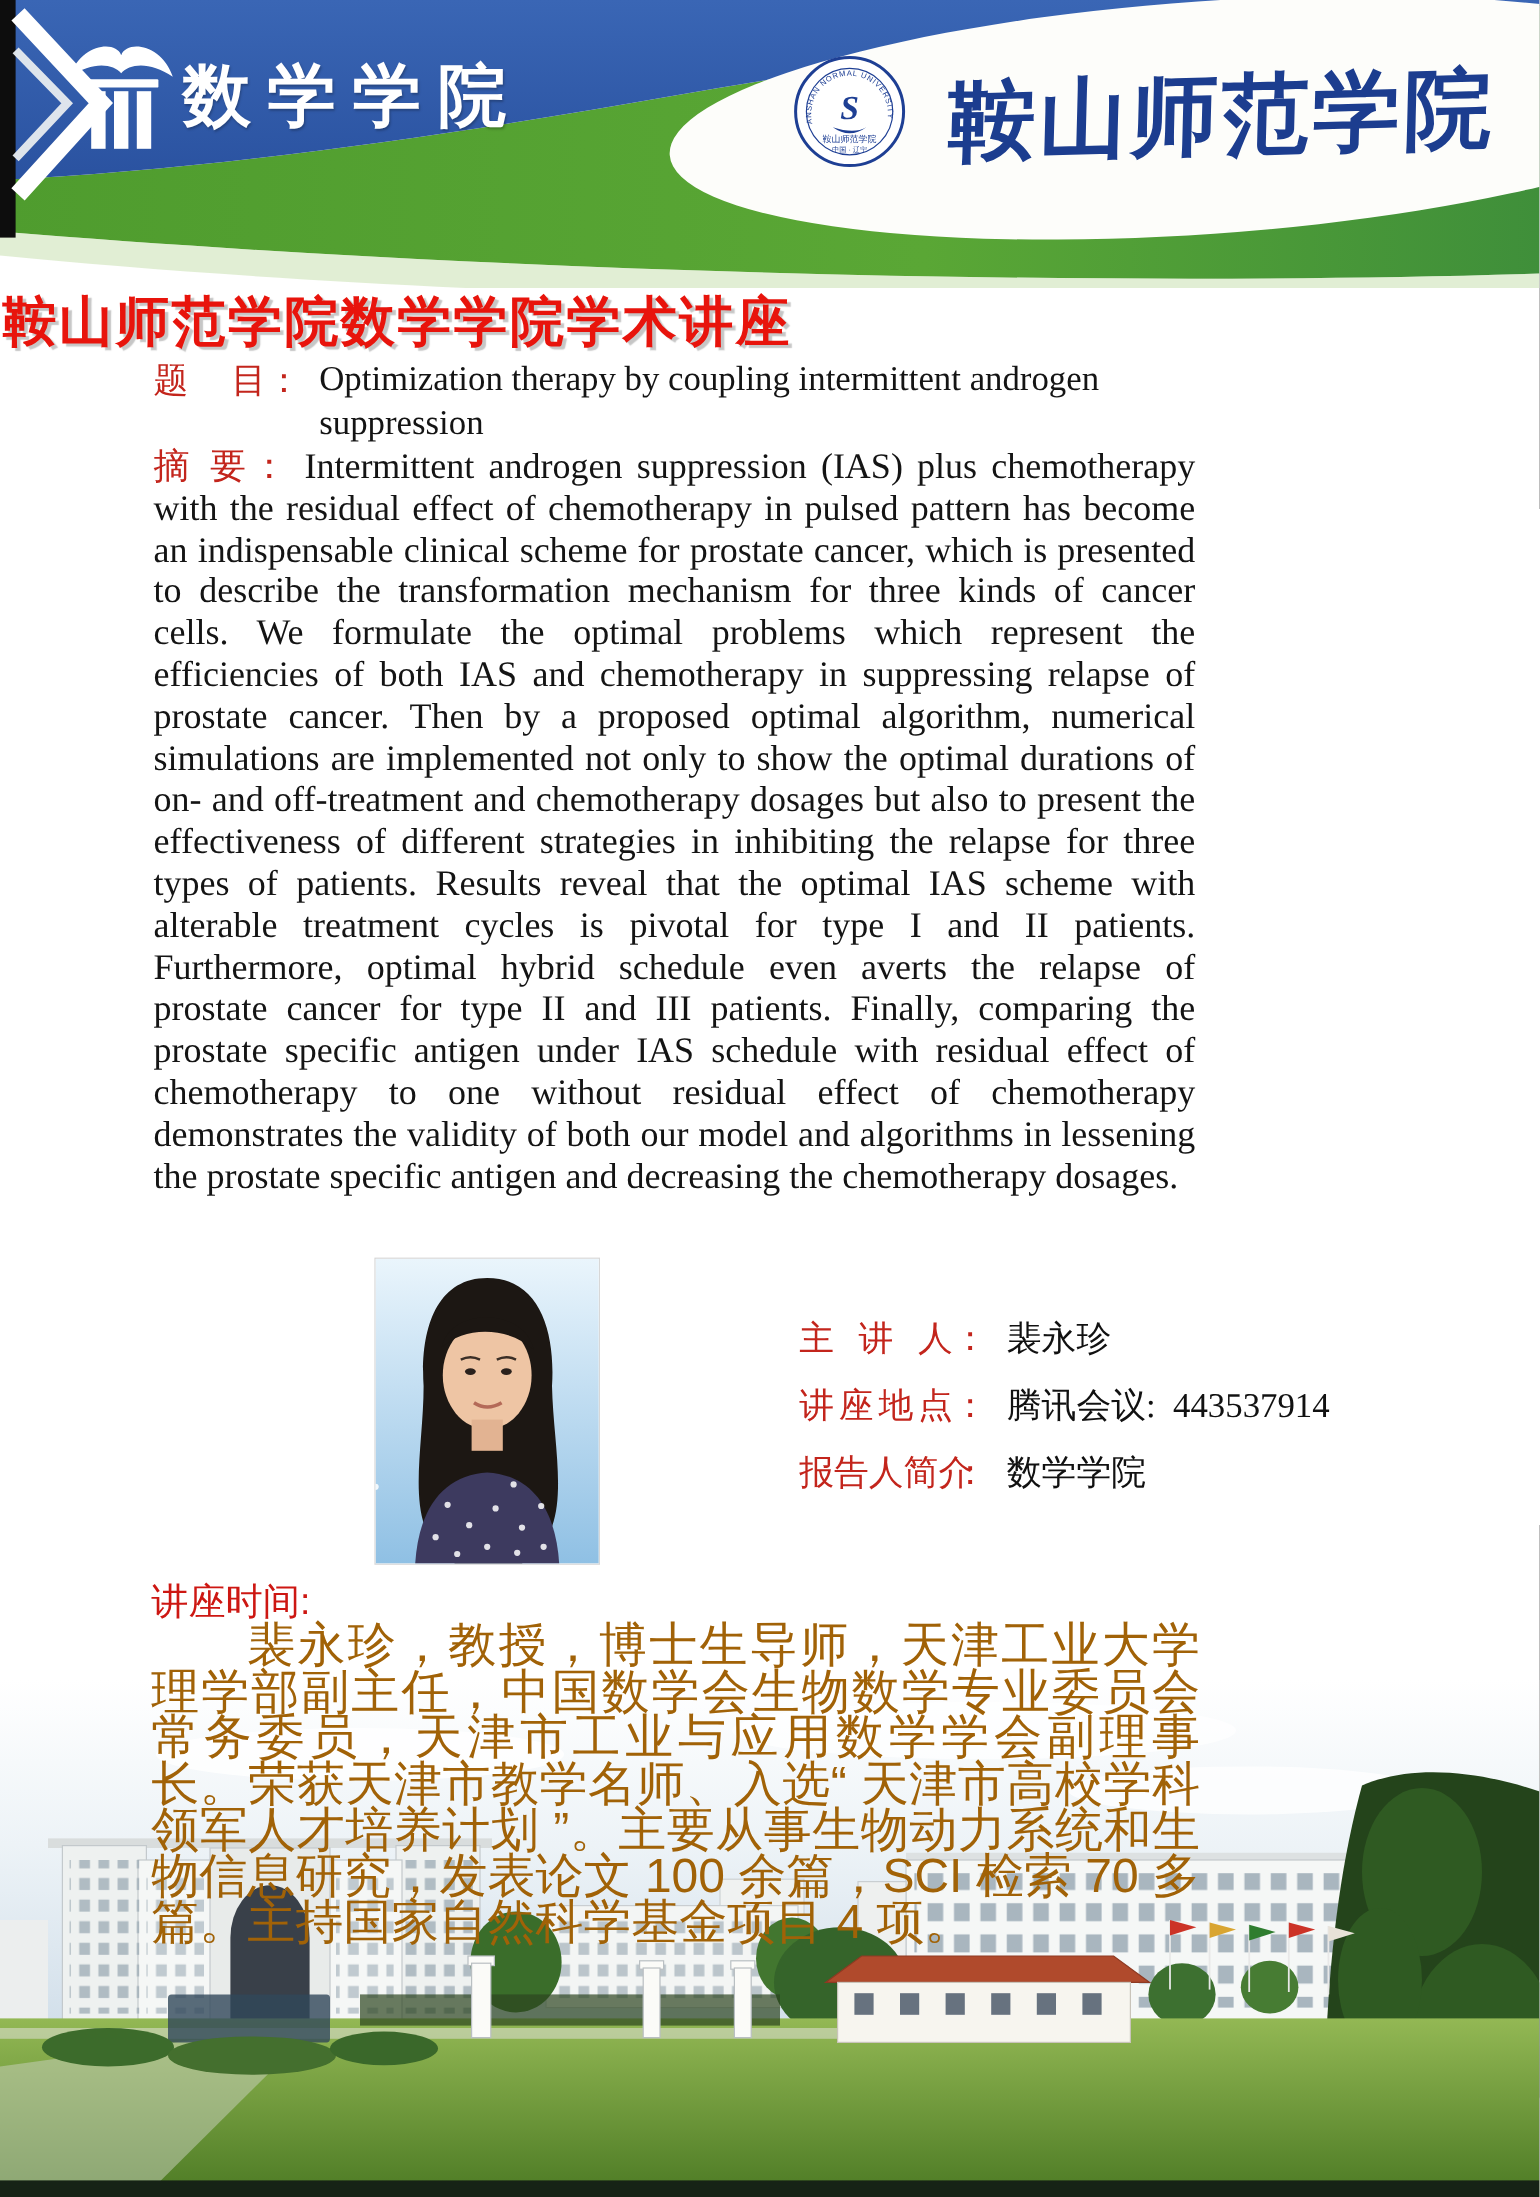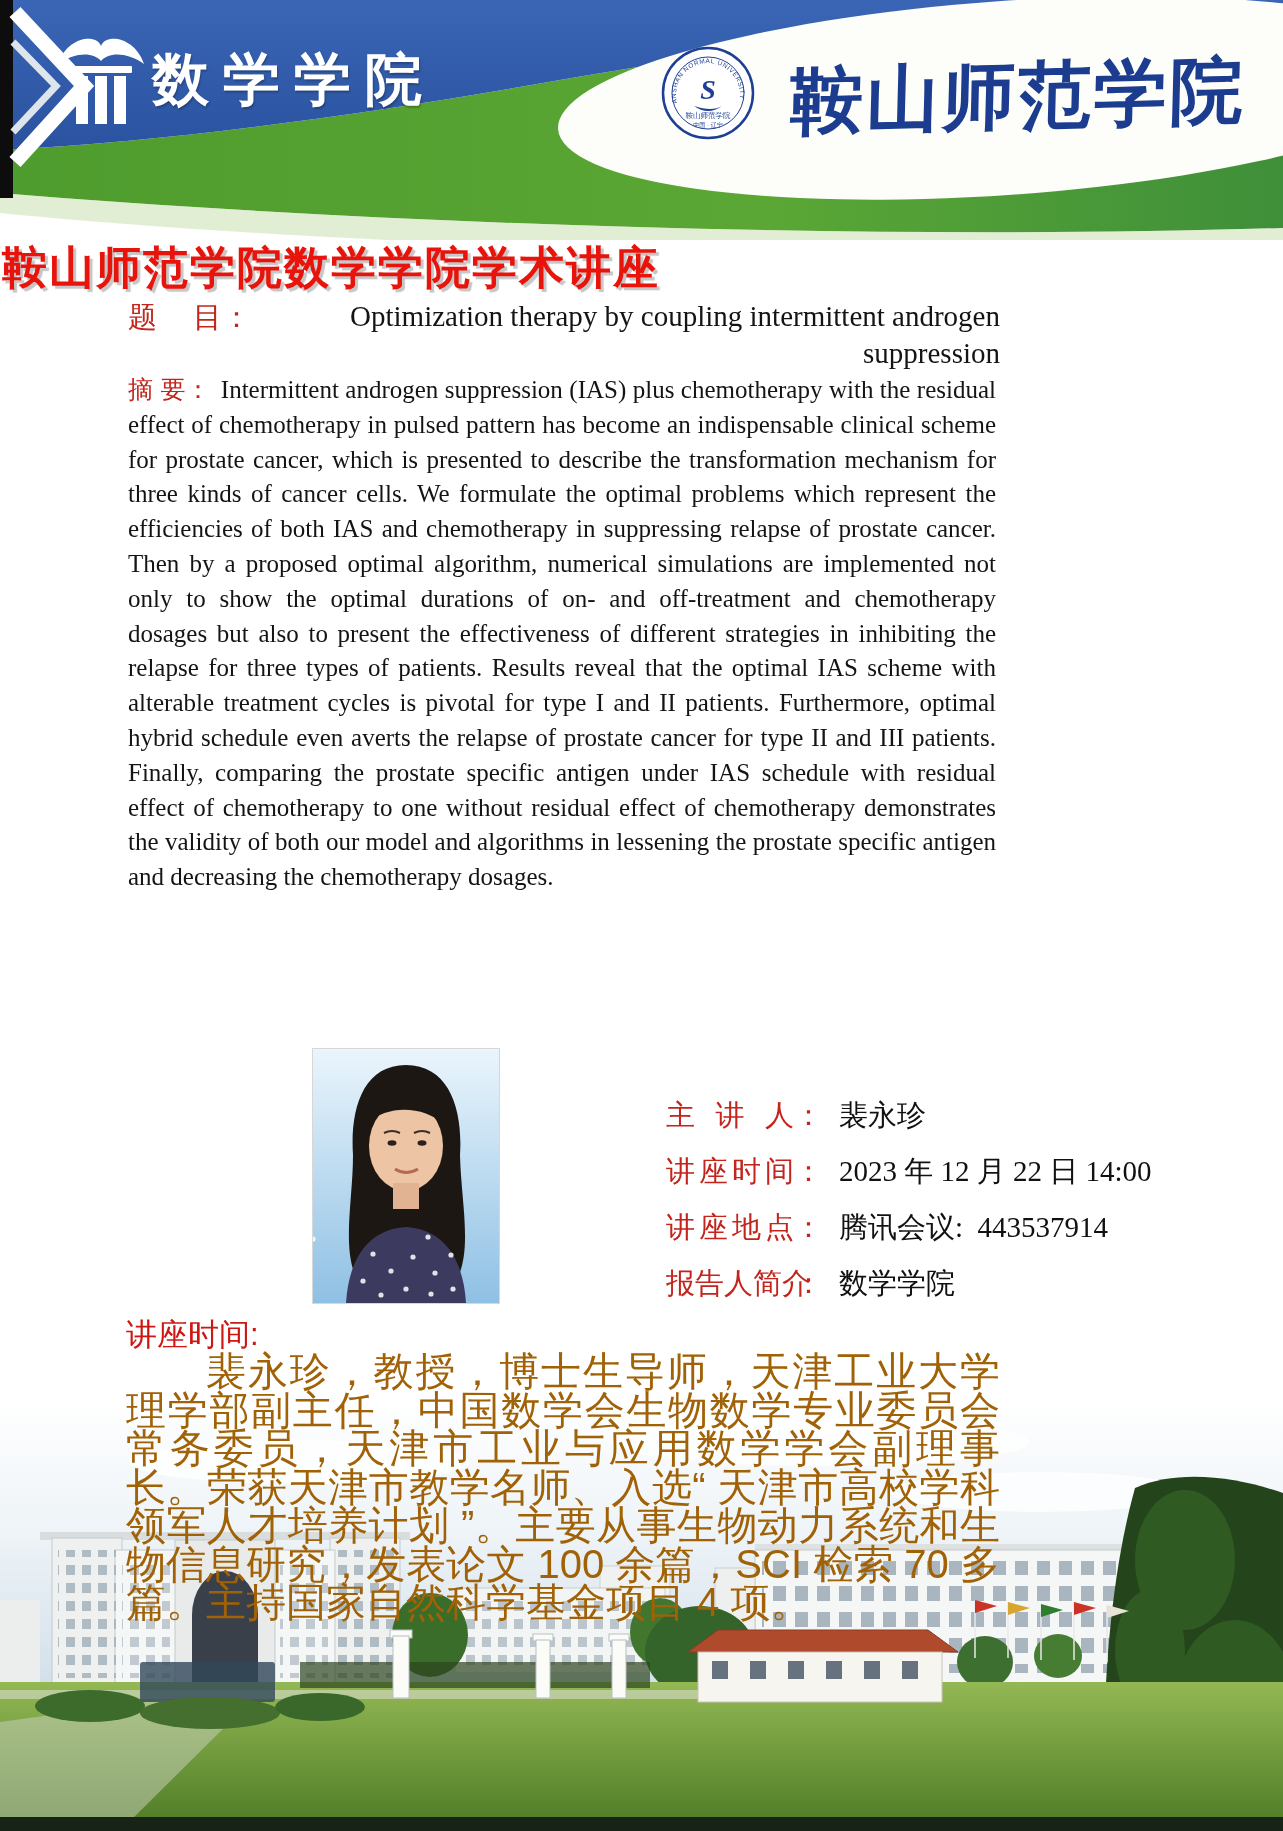--- a/index.html
+++ b/index.html
@@ -17,25 +17,25 @@
 
   
   .main-title{top:238px;left:2px;width:1120px;font-size:45px;
               font-weight:bold;color:#e8140c;letter-spacing:2px;
               text-shadow:3px 3px 1px #c6c6c6;}
 
   
   .topic-row{top:298px;left:128px;width:872px;display:flex;font-size:29px;}
   .topic-label{flex:0 0 138px;color:#c3251c;}
   .jchars{display:inline-block;width:94px;text-align:justify;text-align-last:justify;}
-  .topic-lines{font-family:"Liberation Serif",serif;color:#141414;line-height:37px;text-align:right;}
+  .topic-lines{font-family:"Liberation Serif",serif;color:#141414;line-height:37px;}
 
   
   .abstract{top:372px;left:128px;width:868px;margin:0;
-            font-family:"Liberation Serif",serif;font-size:25px;line-height:34.8px;
+            font-family:"Liberation Serif",serif;font-size:30px;line-height:34.8px;
             text-align:justify;color:#141414;}
   .red-inline{color:#c3251c;font-family:"Liberation Sans",sans-serif;padding-right:10px;}
 
   
   .photo{top:1048px;left:312px;width:186px;height:254px;border:1px solid #d7d7d7;}
 
   
   .details{top:1096px;left:618px;font-size:29px;margin-left:48px;}
   .dl-row{margin-bottom:16px;white-space:nowrap;}
   .dl-label{display:inline-block;width:128px;text-align:justify;text-align-last:justify;
@@ -149,21 +149,20 @@
           <circle cx="68" cy="246" r="2.6"></circle>
         <circle cx="140" cy="240" r="2.6"></circle>
           <circle cx="90,190" cy="190" r="2.6"></circle>
           <circle cx="115" cy="188" r="2.6"></circle>
       </g>
     </g>
   </svg>
 
   <div class="abs details">
     <div class="dl-row"><span class="dl-label">主讲人</span><span class="dl-colon">：</span><span class="dl-value">裴永珍</span></div>
-    <div class="dl-row"><span class="dl-label">讲座时间</span><span class="dl-colon">：</span><span class="dl-value">2023 年 12 月 22 日 14:00</span></div>
     <div class="dl-row"><span class="dl-label">讲座地点</span><span class="dl-colon">：</span><span class="dl-value">腾讯会议:  443537914</span></div>
     <div class="dl-row"><span class="dl-label">报告人简介</span><span class="dl-colon">：</span><span class="dl-value">数学学院</span></div>
   </div>
 
   <svg class="abs campus-svg" viewBox="0 0 1283 431" xmlns="http://www.w3.org/2000/svg">
     <defs>
       <linearGradient id="sky" x1="0" y1="0" x2="0" y2="1">
         <stop offset="0" stop-color="#ffffff"></stop>
           <stop offset="0.45" stop-color="#edf3f7"></stop>
           <stop offset="1" stop-color="#cfdde9"></stop>

